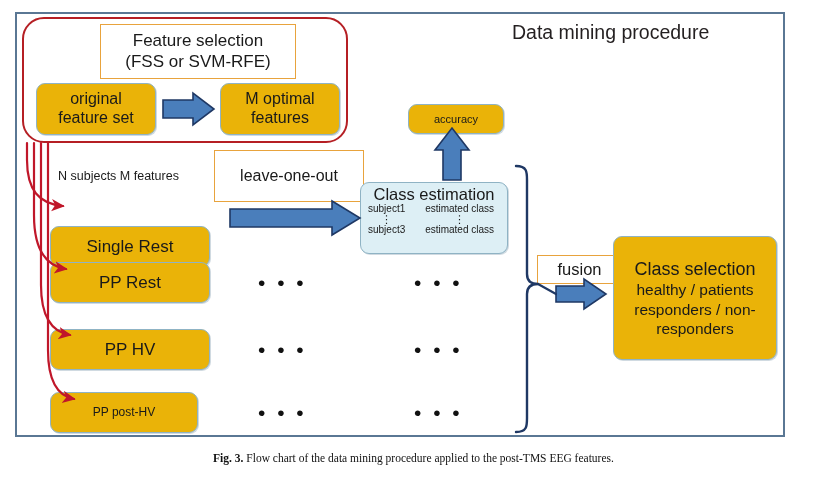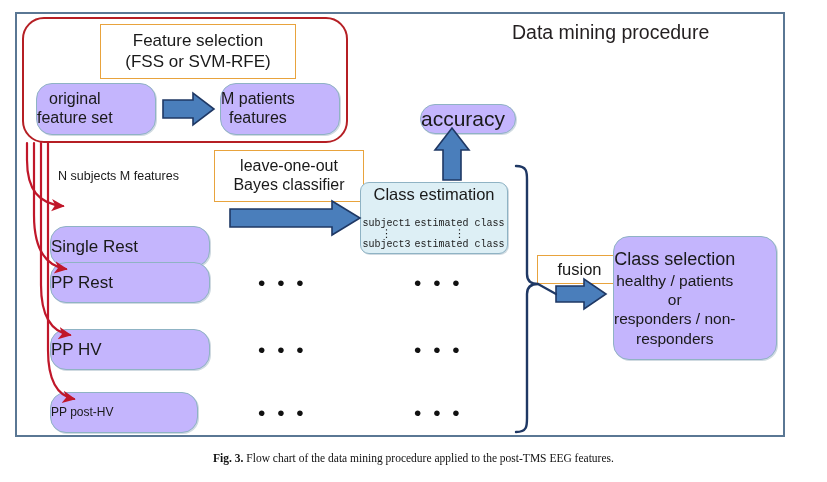--- a/index.html
+++ b/index.html
@@ -20,24 +20,24 @@
   
   .red-container{
     position:absolute;left:22px;top:17px;width:326px;height:126px;
     border:2.5px solid #b51f24;border-radius:22px;box-sizing:border-box;
     background:transparent;
   }
 
   
   .cbox{
     position:absolute;box-sizing:border-box;
-    background:#c4b5fd;
+    background:#eab308;
     border:1.5px solid #8fb3c4;
-    border-radius:16px;
-    display:flex;align-items:center;
+    border-radius:9px;
+    display:flex;align-items:center;justify-content:center;
     text-align:center;line-height:1.16;
     box-shadow:1px 1px 0 rgba(120,150,170,.35);
   }
 
   
   .obox{
     position:absolute;box-sizing:border-box;
     background:#ffffff;
     border:1.8px solid #e8a33d;
     display:flex;align-items:center;justify-content:center;
@@ -66,22 +66,22 @@
   }
 
   .estim{
     position:absolute;box-sizing:border-box;
     background:#ddeff5;border:1.5px solid #8fb3c4;border-radius:9px;
     box-shadow:1px 1px 0 rgba(120,150,170,.35);
     padding-top:2px;
   }
   .estim .et{font-size:16.5px;text-align:center;line-height:1.1;}
   .estim table{
-    width:100%;border-collapse:collapse;margin-top:16px;
-    font-family:Liberation Mono, monospace;font-size:10px;padding-left:48px;
+    width:100%;border-collapse:collapse;margin-top:1px;
+    font-family:Liberation Sans, sans-serif;font-size:10px;padding-left:48px;
   }
   .estim td{text-align:center;padding:0;line-height:1.05;}
   .estim td.mid{line-height:.9;font-size:11px;}
 
   svg.lay{position:absolute;left:0;top:0;width:827px;height:482px;pointer-events:none;}
 </style>
 </head>
 <body>
 
 <div id="figure">
@@ -103,35 +103,34 @@
 
   <div class="cbox" style="left:36px;top:83px;width:120px;height:52px;font-size:16px;">
     <div>
       <div>original</div>
       <div>feature set</div>
     </div>
   </div>
 
   <div class="cbox" style="left:220px;top:83px;width:120px;height:52px;font-size:16px;">
     <div>
-      <div>M patients</div>
+      <div>M optimal</div>
       <div>features</div>
     </div>
   </div>
 
   <div class="obox" style="left:214px;top:150px;width:150px;height:52px;font-size:16px;">
     <div>
       <div>leave-one-out</div>
-      <div>Bayes classifier</div>
     </div>
   </div>
 
   <div class="plain" style="left:58px;top:169px;font-size:12.5px;">N subjects M features</div>
 
-  <div class="cbox" style="left:420px;top:104px;width:96px;height:30px;font-size:21px;">accuracy</div>
+  <div class="cbox" style="left:408px;top:104px;width:96px;height:30px;font-size:11px;">accuracy</div>
 
   <div class="cbox" style="left:50px;top:198px;width:160px;height:41px;font-size:17px;margin-top:28px;">Single Rest</div>
 
   <div class="cbox" style="left:50px;top:262px;width:160px;height:41px;font-size:17px;">PP Rest</div>
 
   <div class="cbox" style="left:50px;top:329px;width:160px;height:41px;font-size:17px;">PP HV</div>
 
   <div class="cbox" style="left:50px;top:392px;width:148px;height:41px;font-size:12px;">PP post-HV</div>
 
   <div class="estim" style="left:360px;top:182px;width:148px;height:72px;">
@@ -153,21 +152,20 @@
     </tbody>
       </table>
   </div>
 
   <div class="obox" style="left:537px;top:255px;width:85px;height:29px;font-size:16.5px;">fusion</div>
 
   <div class="cbox" style="left:613px;top:236px;width:164px;height:124px;font-size:15.5px;line-height:1.25;">
     <div>
       <div style="font-size:18px;">Class selection</div>
       <div>healthy / patients</div>
-      <div>or</div>
       <div>responders / non-</div>
       <div>responders</div>
     </div>
   </div>
 
   <div class="dots" style="left:258px;top:272px;">• • •</div>
   <div class="dots" style="left:414px;top:272px;">• • •</div>
 
   <div class="dots" style="left:258px;top:339px;">• • •</div>
   <div class="dots" style="left:414px;top:339px;">• • •</div>

